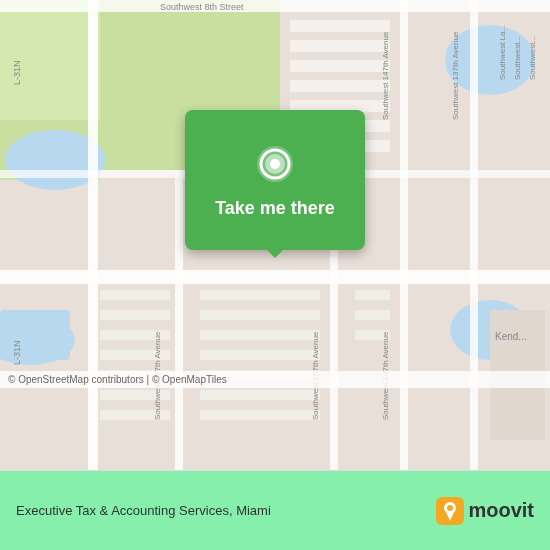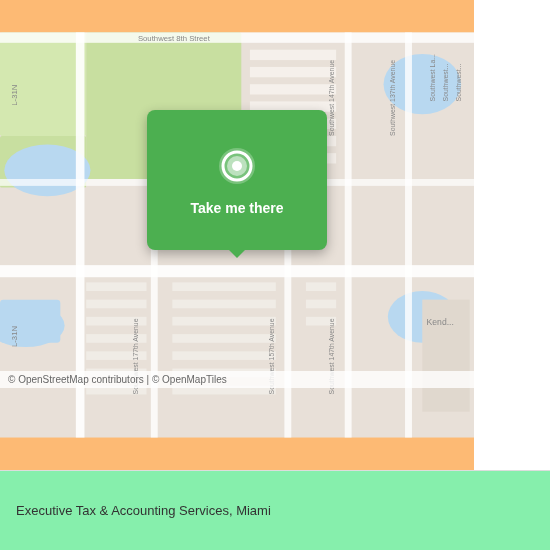--- a/index.html
+++ b/index.html
@@ -1,19 +1,19 @@
 <!DOCTYPE html>
 <html><head>
   <meta charset="utf-8">
   <style>
     * { margin: 0; padding: 0; box-sizing: border-box; }
     body { width: 550px; height: 550px; overflow: hidden; font-family: Arial, sans-serif; position: relative; }
 
     #map-container {
-      width: 474px;
+      width: 550px;
       height: 470px;
       position: relative;
       overflow: hidden;
       background-color: #fdba74;
       padding-left: 45px;
     }
 
     
     .map-bg {
       width: 100%;
@@ -100,21 +100,21 @@
       border-color: #4caf50 transparent transparent transparent;
     }
 
     .pin-icon {
       width: 48px;
       height: 48px;
       margin-bottom: 8px;
     }
 
     .popup-label {
-      font-size: 14px;
+      font-size: 18px;
       font-weight: 600;
       color: #fff;
       text-align: right;
     }
   </style>
 </head>
 <body>
 
 <div id="map-container">
 
@@ -206,13 +206,23 @@
     <span class="popup-label">Take me there</span>
   </div>
 
   <div id="attribution">
     <span>© OpenStreetMap contributors | © OpenMapTiles</span>
   </div>
 </div>
 
 <div id="bottom-bar">
   <span class="location-name">Executive Tax &amp; Accounting Services, Miami</span>
+  <div class="moovit-logo">
+
+    <svg class="moovit-icon" viewBox="0 0 28 28" xmlns="http://www.w3.org/2000/svg">
+      <rect width="28" height="28" rx="6" fill="#f5a623"></rect>
+      <ellipse cx="14" cy="11" rx="6" ry="6" fill="white"></ellipse>
+      <ellipse cx="14" cy="11" rx="3" ry="3" fill="#f5a623"></ellipse>
+      <polygon points="10,15 18,15 14,24" fill="white"></polygon>
+    </svg>
+    <span class="moovit-text">moovit</span>
+  </div>
 </div>
 
 </body></html>

